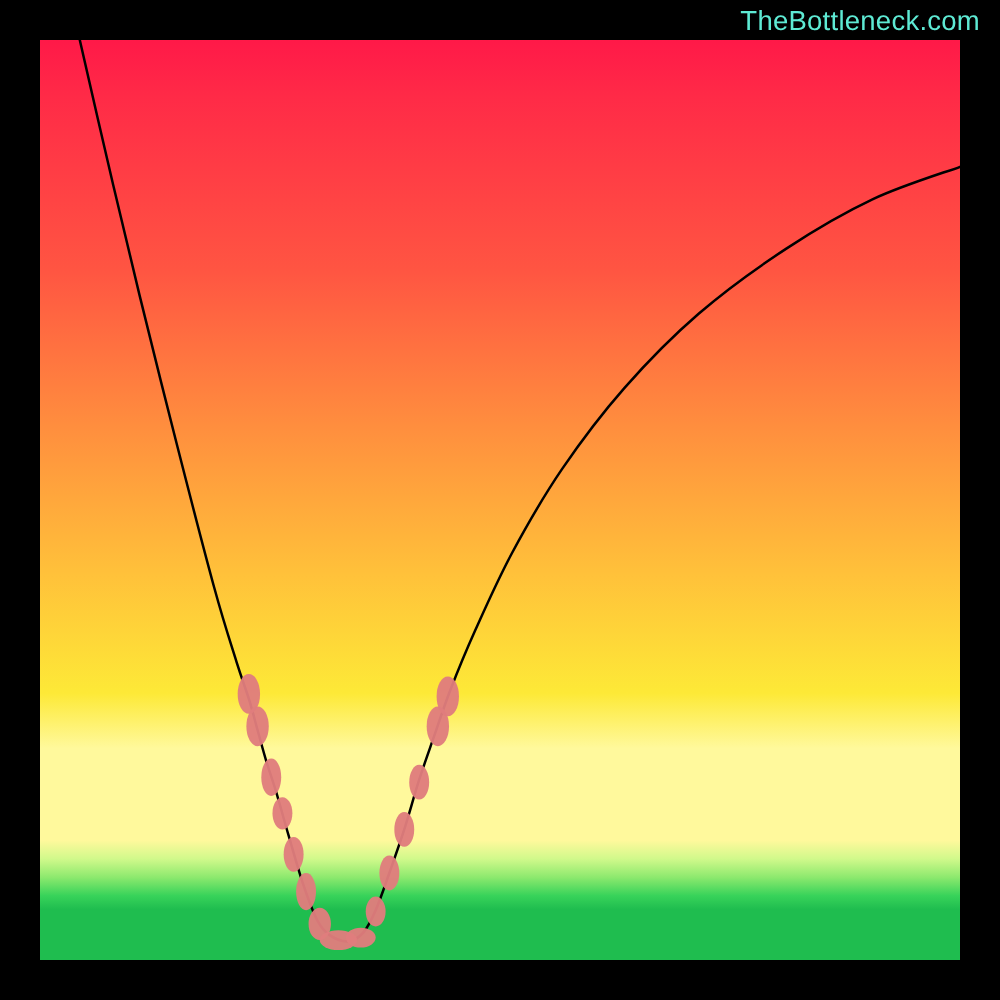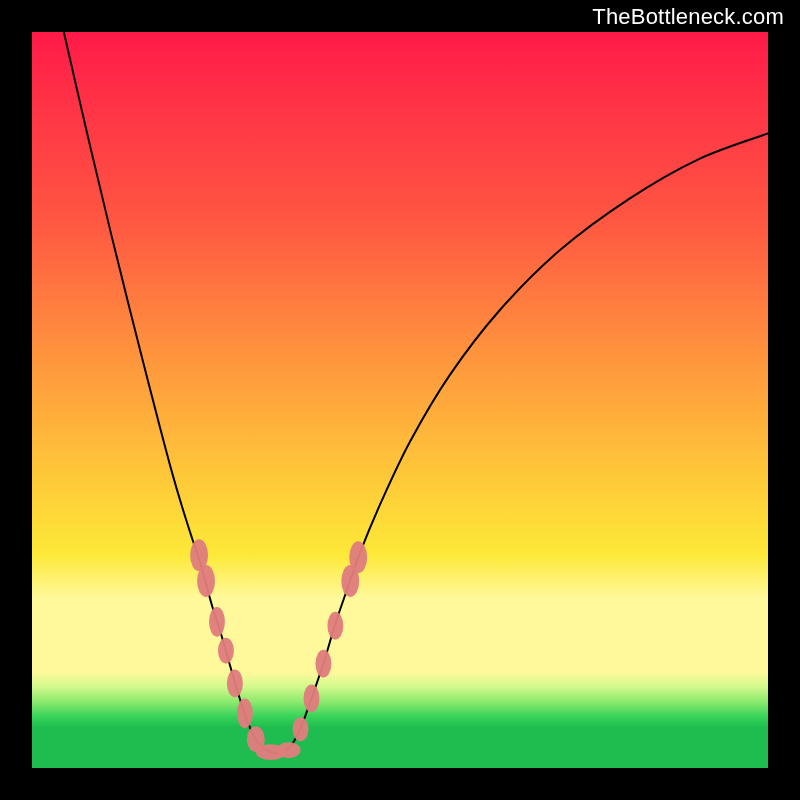--- a/index.html
+++ b/index.html
@@ -16,21 +16,21 @@
     height: 800px;
     background: #000;
   }
   .attribution {
     position: absolute;
     top: 4px;
     right: 16px;
     font-family: Arial, Helvetica, sans-serif;
     font-size: 22px;
     font-weight: 400;
-    color: #ffffff;
+    color: #5eead4;
     letter-spacing: 0.2px;
   }
   .plot {
     position: absolute;
     left: 30px;
     top: 30px;
     width: 740px;
     height: 740px;
     
     background:

